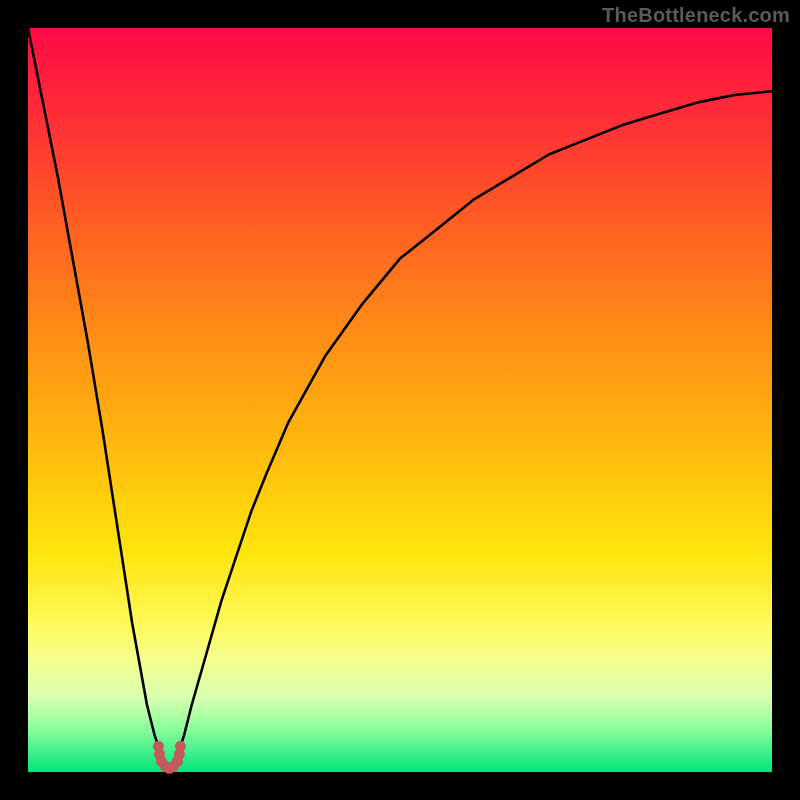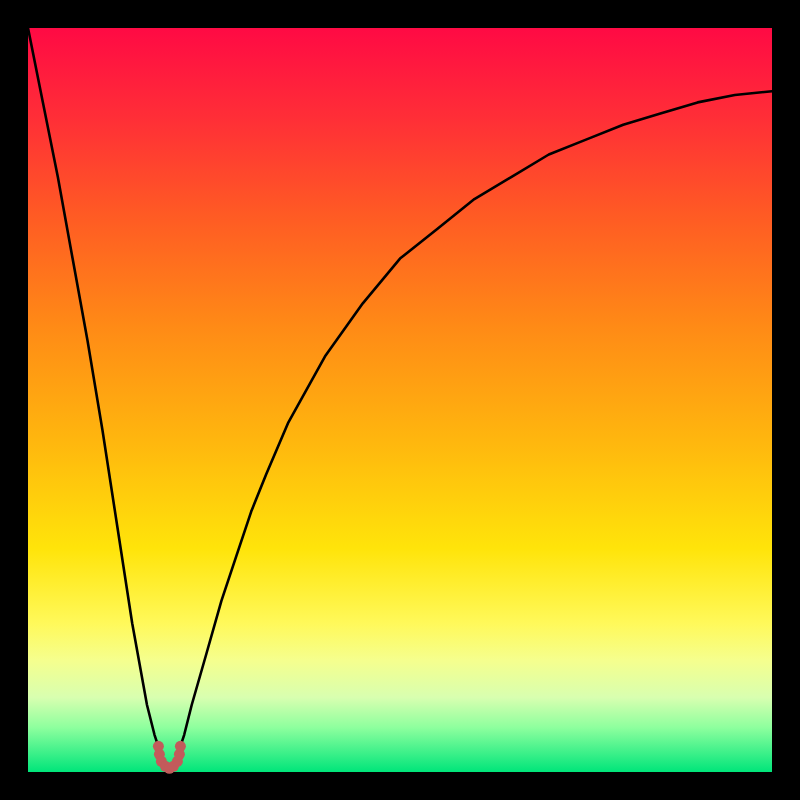--- a/index.html
+++ b/index.html
@@ -19,20 +19,21 @@
       #00e57a 100%);
   }
   .wm{position:absolute;right:10px;top:4px;font:700 20px Arial,Helvetica,sans-serif;color:#5a5a5a;letter-spacing:.2px;}
   svg{position:absolute;left:28px;top:28px;width:744px;height:744px;overflow:visible;}
 </style>
 </head>
 <body>
 
 <div class="frame">
   <div class="plot"></div>
+  <div class="wm">TheBottleneck.com</div>
 
   <svg viewBox="0 0 744 744" preserveAspectRatio="none">
     <path id="curvePath" fill="none" stroke="#000000" stroke-width="2.6" stroke-linecap="round" stroke-linejoin="round" d="M0.0 0.0 L14.9 74.4 L29.8 148.8 L44.6 230.6 L59.5 312.5 L74.4 401.8 L89.3 498.5 L104.2 595.2 L119.0 677.0 L126.5 706.8 L133.9 729.1 L137.6 738.0 L141.4 740.3 L145.1 738.0 L148.8 729.1 L156.2 706.8 L163.7 677.0 L178.6 625.0 L193.4 572.9 L208.3 528.2 L223.2 483.6 L238.1 446.4 L260.4 394.3 L297.6 327.4 L334.8 275.3 L372.0 230.6 L409.2 200.9 L446.4 171.1 L483.6 148.8 L520.8 126.5 L558.0 111.6 L595.2 96.7 L632.4 85.6 L669.6 74.4 L706.8 67.0 L744.0 63.2"></path>
     <g id="markerGroup">
         <circle cx="130.4" cy="718.3" r="5.5" fill="#c25b5b"></circle>
         <circle cx="131.4" cy="726.3" r="5.5" fill="#c25b5b"></circle>
         <circle cx="133.4" cy="733.3" r="5.5" fill="#c25b5b"></circle>
         <circle cx="137.4" cy="738.3" r="5.5" fill="#c25b5b"></circle>
         <circle cx="141.4" cy="740.3" r="5.5" fill="#c25b5b"></circle>
         <circle cx="145.4" cy="738.3" r="5.5" fill="#c25b5b"></circle>

